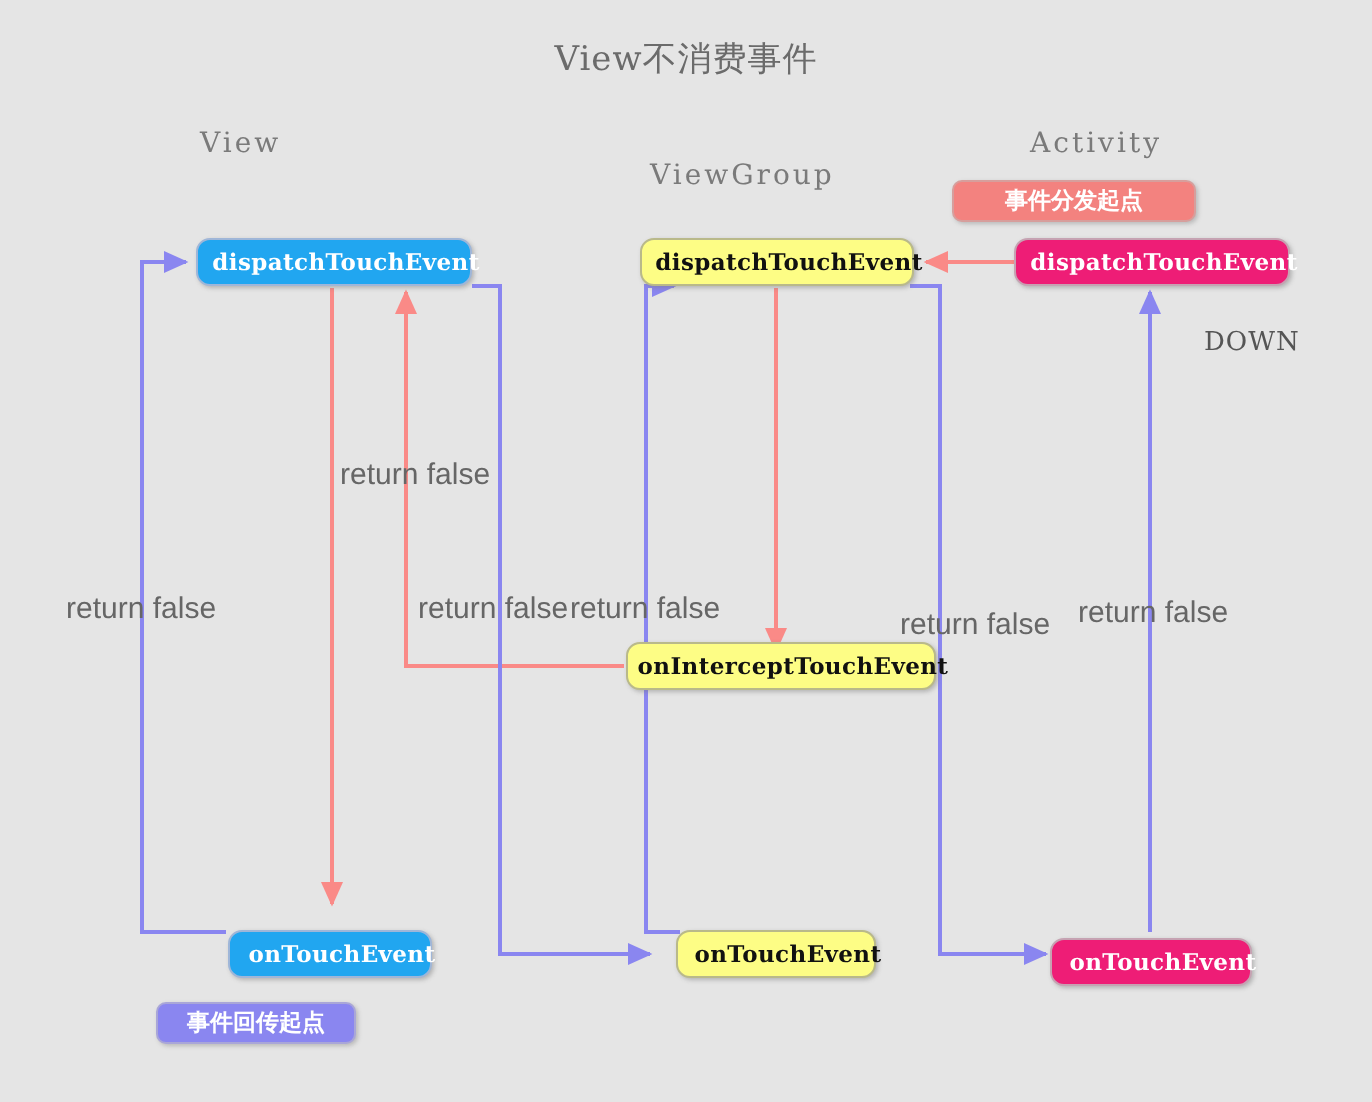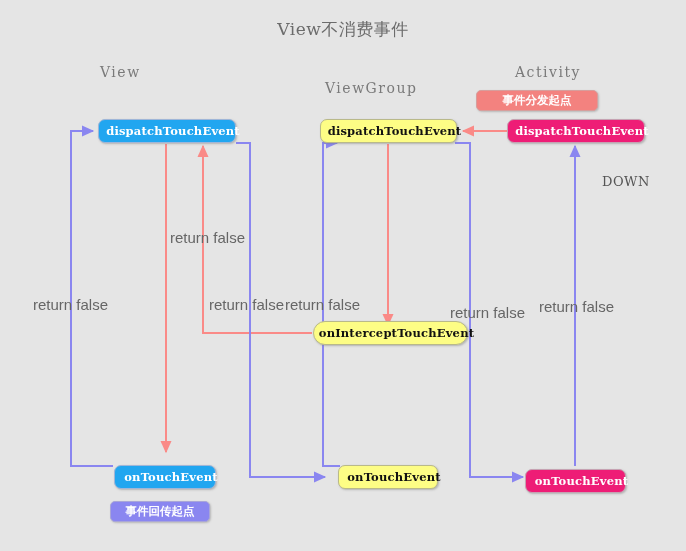--- a/index.html
+++ b/index.html
@@ -149,45 +149,45 @@
   </div>
 
   <div class="node yellow" style="left:320px; top:119px; width:137px;">
     <span>dispatchTouchEvent</span>
   </div>
 
   <div class="node pink" style="left:507px; top:119px; width:138px;">
     <span>dispatchTouchEvent</span>
   </div>
 
-  <div class="node yellow" style="left:313px; top:321px; width:155px;border-radius:12px;">
+  <div class="node yellow" style="left:313px; top:321px; width:155px;">
     <span>onInterceptTouchEvent</span>
   </div>
 
   <div class="node blue" style="left:114px; top:465px; width:102px;">
     <span>onTouchEvent</span>
   </div>
 
   <div class="node yellow" style="left:338px; top:465px; width:100px;">
     <span>onTouchEvent</span>
   </div>
 
   <div class="node pink" style="left:525px; top:469px; width:101px;">
     <span>onTouchEvent</span>
   </div>
 
   <div class="tag salmon" style="left:476px; top:90px; width:122px;">
     <span>事件分发起点</span>
   </div>
 
-  <div class="tag periwinkle" style="left:78px; top:501px; width:100px;margin-left:32px;">
+  <div class="tag periwinkle" style="left:78px; top:501px; width:100px;">
     <span>事件回传起点</span>
   </div>
 
-  <div class="plain-label" style="left:602px; top:174px;text-align:center;">DOWN</div>
+  <div class="plain-label" style="left:602px; top:164px;text-align:center;">DOWN</div>
 
   <div class="edge-label" style="left:170px; top:229px;">return false</div>
 
   <div class="edge-label" style="left:33px; top:296px;">return false</div>
 
   <div class="edge-label" style="left:209px; top:296px;">return false</div>
 
   <div class="edge-label" style="left:285px; top:296px;">return false</div>
 
   <div class="edge-label" style="left:450px; top:304px;">return false</div>

